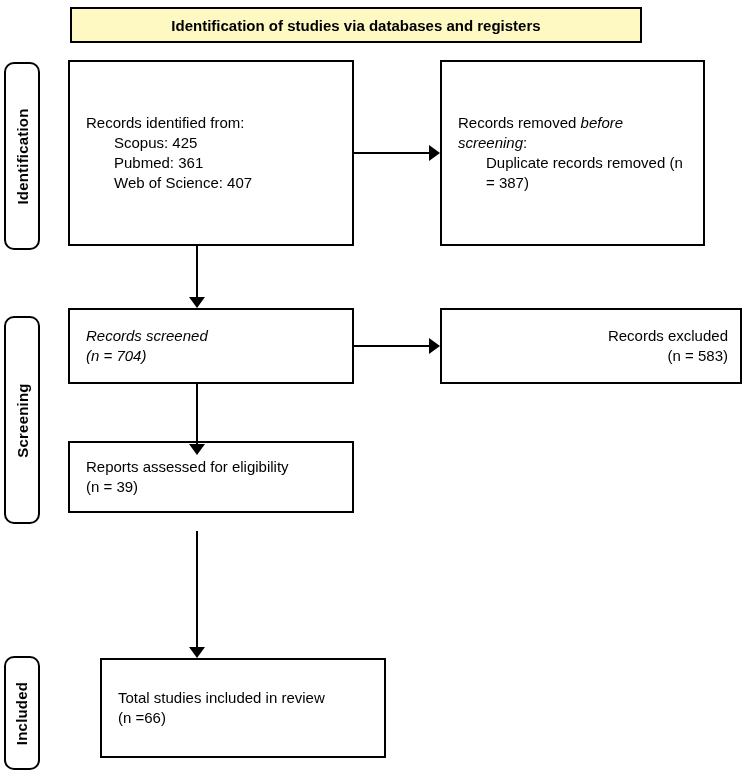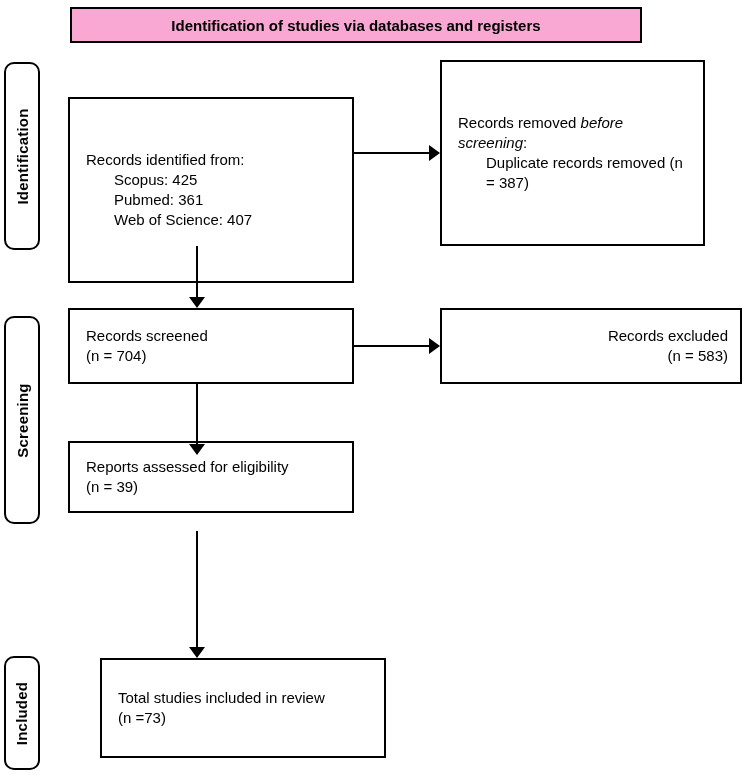--- a/index.html
+++ b/index.html
@@ -14,21 +14,21 @@
     width: 750px;
     height: 779px;
     background: #ffffff;
     overflow: hidden;
   }
 
   
   .header-box {
     position: absolute;
     border: 2px solid #000000;
-    background: #f9a8d4;
+    background: #fef9c3;
     display: flex;
     align-items: center;
     justify-content: center;
     font-weight: bold;
     font-size: 15px;
     text-align: center;
   }
 
   
   .stage {
@@ -107,37 +107,37 @@
   </div>
 
   <div class="stage" style="left:4px; top:316px; width:36px; height:208px;">
     <span class="label">Screening</span>
   </div>
 
   <div class="stage" style="left:4px; top:656px; width:36px; height:114px;">
     <span class="label">Included</span>
   </div>
 
-  <div class="box" style="left:68px; top:60px; width:286px; height:186px;margin-top:37px;">
+  <div class="box" style="left:68px; top:60px; width:286px; height:186px;">
     <div class="box-inner">
       <div>Records identified from:</div>
       <div class="indent">Scopus: 425</div>
       <div class="indent">Pubmed: 361</div>
       <div class="indent">Web of Science: 407</div>
     </div>
   </div>
 
   <div class="box" style="left:440px; top:60px; width:265px; height:186px;">
     <div class="box-inner">
       <div><span>Records removed </span><span class="italic">before screening</span><span>:</span></div>
       <div class="indent">Duplicate records removed (n = 387)</div>
     </div>
   </div>
 
-  <div class="box" style="left:68px; top:308px; width:286px; height:76px;">
+  <div class="box" style="left:68px; top:308px; width:286px; height:76px;font-style:italic;">
     <div class="box-inner">
       <div>Records screened</div>
       <div>(n = 704)</div>
     </div>
   </div>
 
   <div class="box" style="left:440px; top:308px; width:302px; height:76px;text-align:right;">
     <div class="box-inner">
       <div>Records excluded</div>
       <div>(n = 583)</div>
@@ -147,21 +147,21 @@
   <div class="box" style="left:68px; top:441px; width:286px; height:72px;">
     <div class="box-inner">
       <div>Reports assessed for eligibility</div>
       <div>(n = 39)</div>
     </div>
   </div>
 
   <div class="box" style="left:68px; top:658px; width:286px; height:100px;margin-left:32px;">
     <div class="box-inner">
       <div>Total studies included in review</div>
-      <div>(n =73)</div>
+      <div>(n =66)</div>
     </div>
   </div>
 
   <div class="arrow-h" style="left:354px; top:145px; width:86px;">
     <div class="shaft"></div>
     <div class="head"></div>
   </div>
 
   <div class="arrow-v" style="left:189px; top:246px; height:62px;">
     <div class="shaft"></div>

